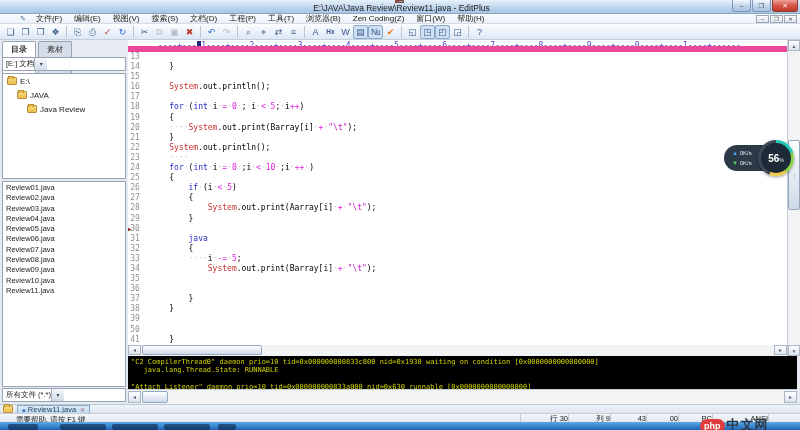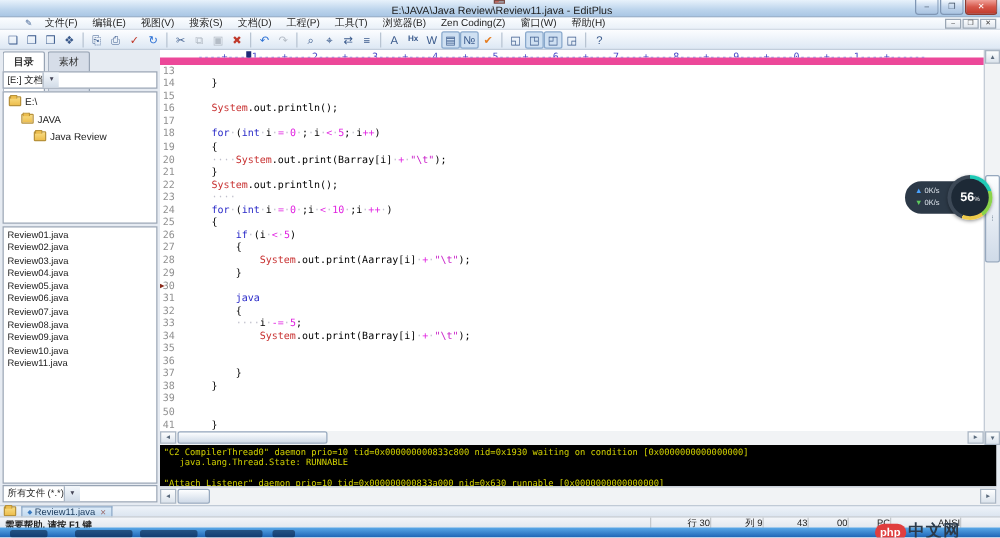--- a/index.html
+++ b/index.html
@@ -83,21 +83,21 @@
 
   
   #tabsbar { left:0; top:404px; width:800px; height:9px; background:linear-gradient(#eef3f9,#dce5f0); border-top:1px solid #c0cad6; display:flex; align-items:center; }
   #tab-folder { margin:0 4px 0 3px; }
   .doc-tab { display:flex; align-items:center; height:9px; background:linear-gradient(#ddebf8,#bed7ee); border:1px solid #8aa8c8; border-bottom:none; padding:0 4px; font-size:7.5px; color:#1a3a5c; }
   .tab-marker { color:#3a7abf; font-size:5px; margin-right:2px; }
   .tab-close { color:#9a6a6a; font-size:6px; margin-left:4px; }
 
   
   #statusbar { left:0; top:413px; width:800px; height:9px; background:linear-gradient(#f4f6f9,#e2e8ef); border-top:1px solid #c8cdd4; font-size:7.5px; color:#222; }
-  #status-help { position:absolute; left:4px; top:1px;font-weight:bold; }
+  #status-help { position:absolute; left:16px; top:1px; }
   .sbcell { position:absolute; top:0; height:9px; border-left:1px solid #c4c8cc; text-align:right; line-height:9px; }
 
   
   #taskbar { left:0; top:422px; width:800px; height:8px; background:linear-gradient(#5aa9e8,#1d64b5); }
   .tk-blob { position:absolute; top:2px; height:6px; border-radius:2px; background:rgba(8,28,58,.55); }
 
   
   #speedwidget { left:724px; top:140px; width:70px; height:38px; }
   #speed-pill { position:absolute; left:0; top:5px; width:52px; height:26px; background:#2c3947; border-radius:13px; padding:3px 0 0 8px; }
   .speedrow { font-size:6px; color:#dfe6ee; line-height:10px; white-space:nowrap; }

